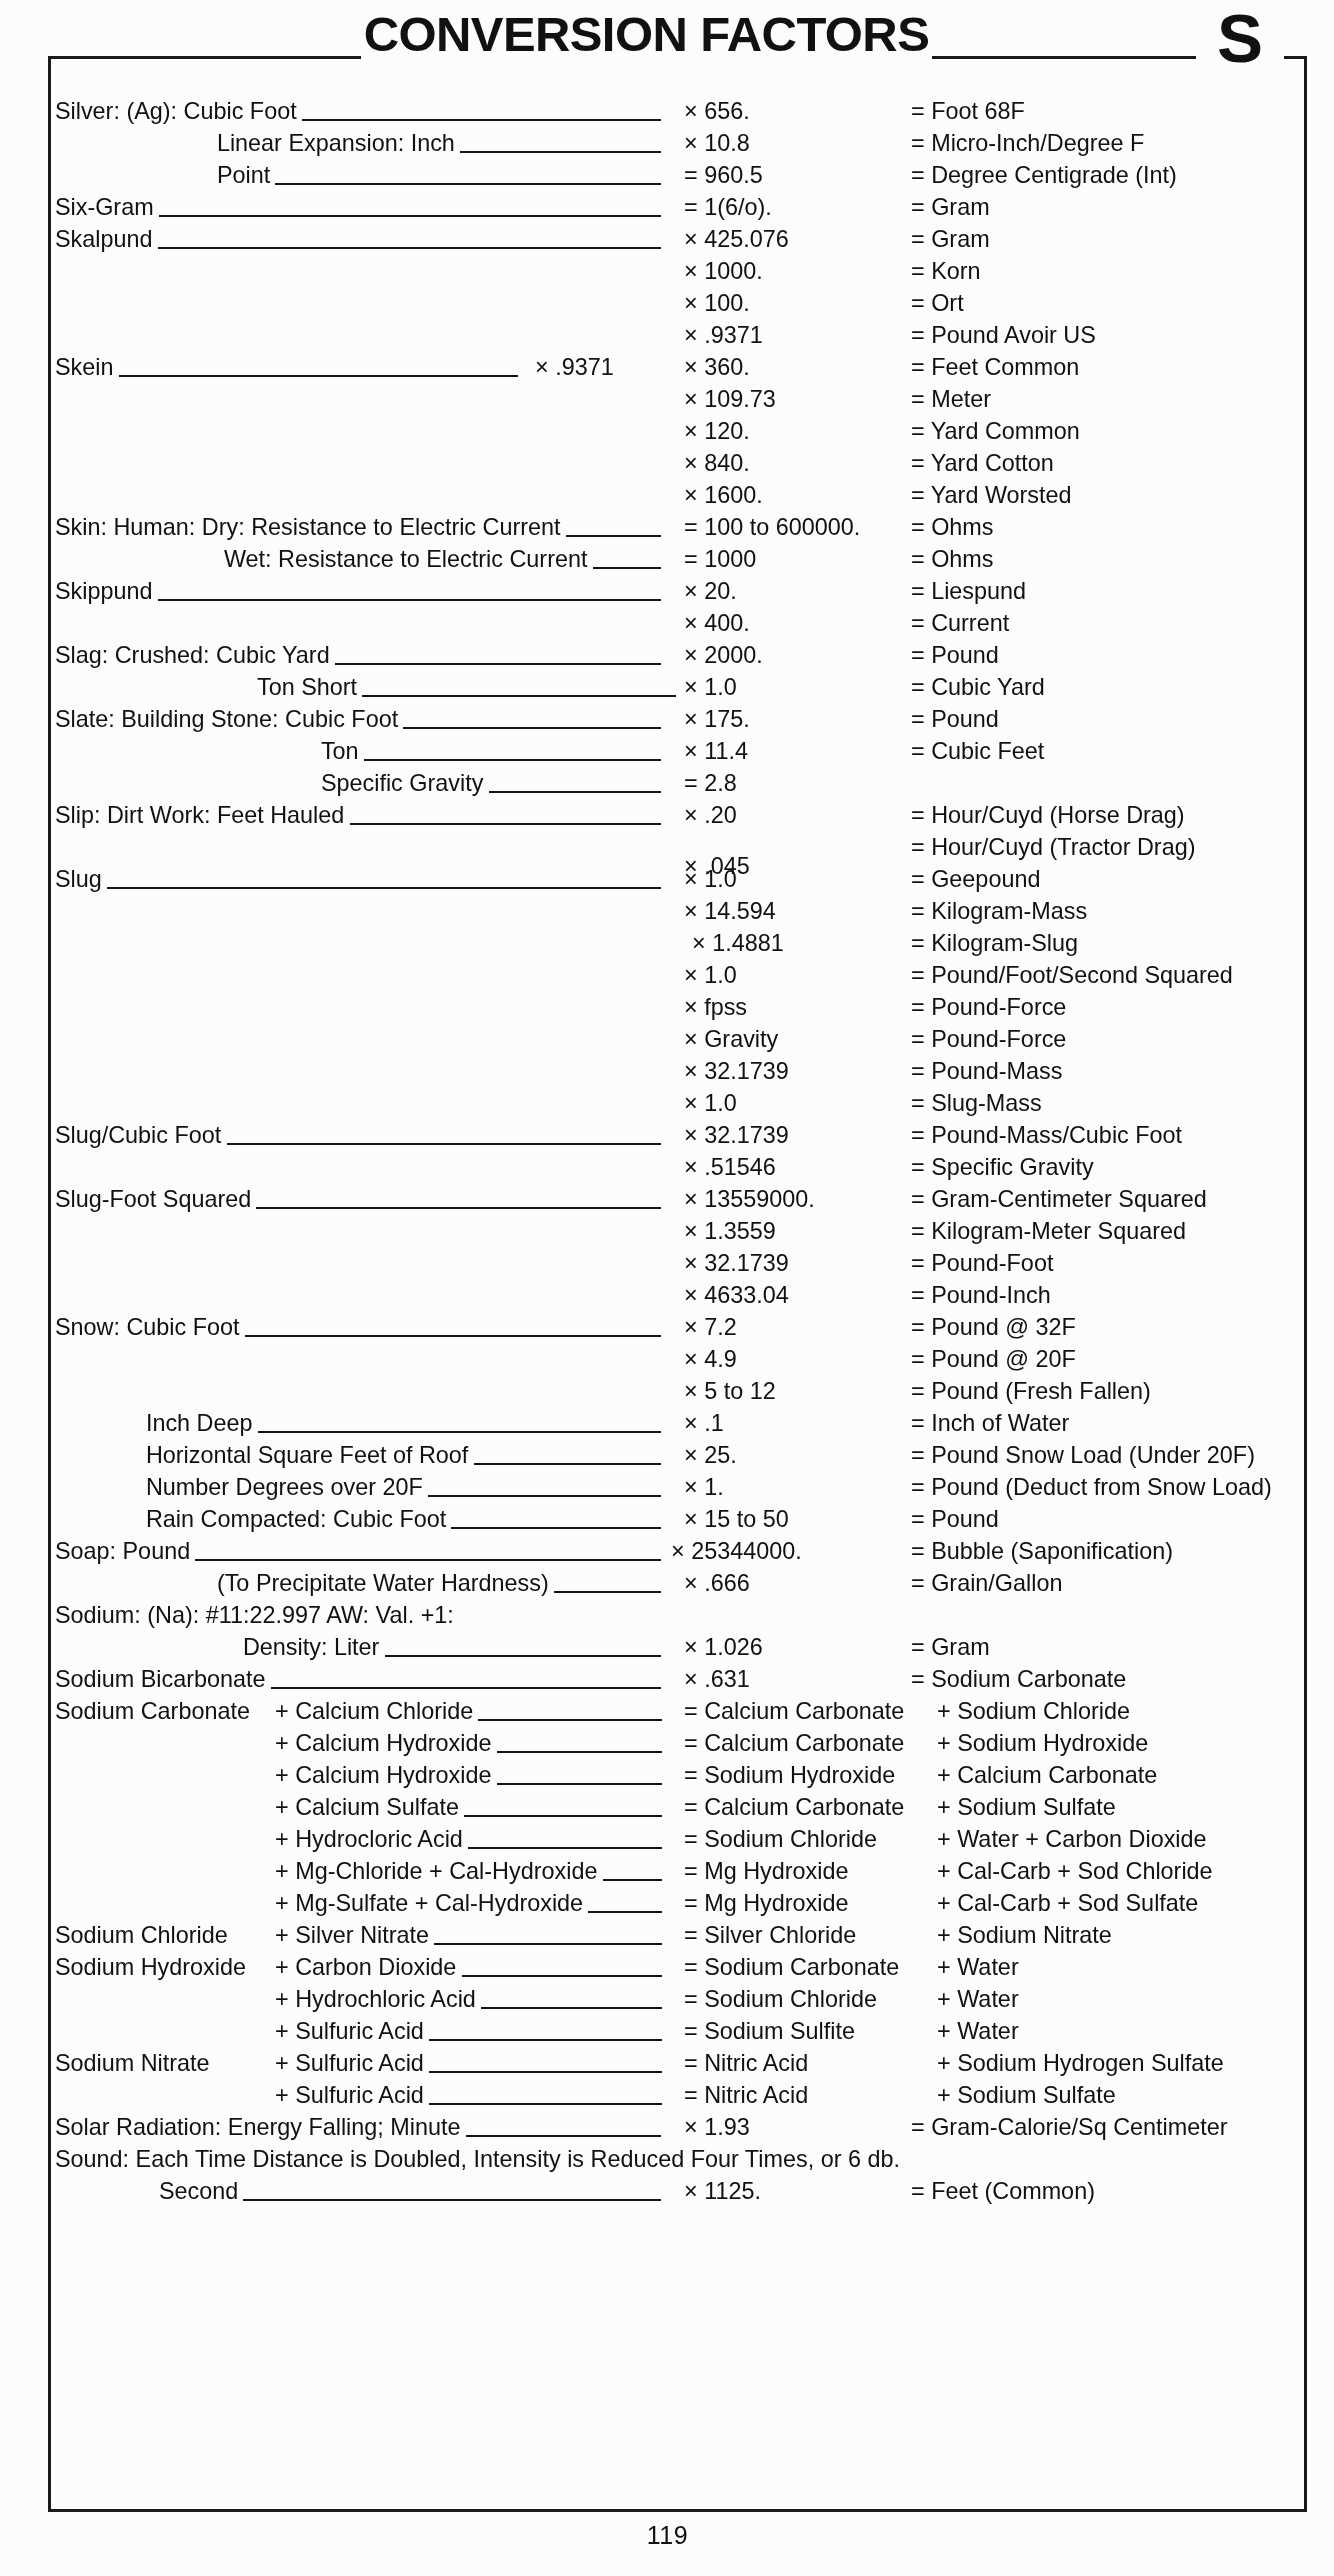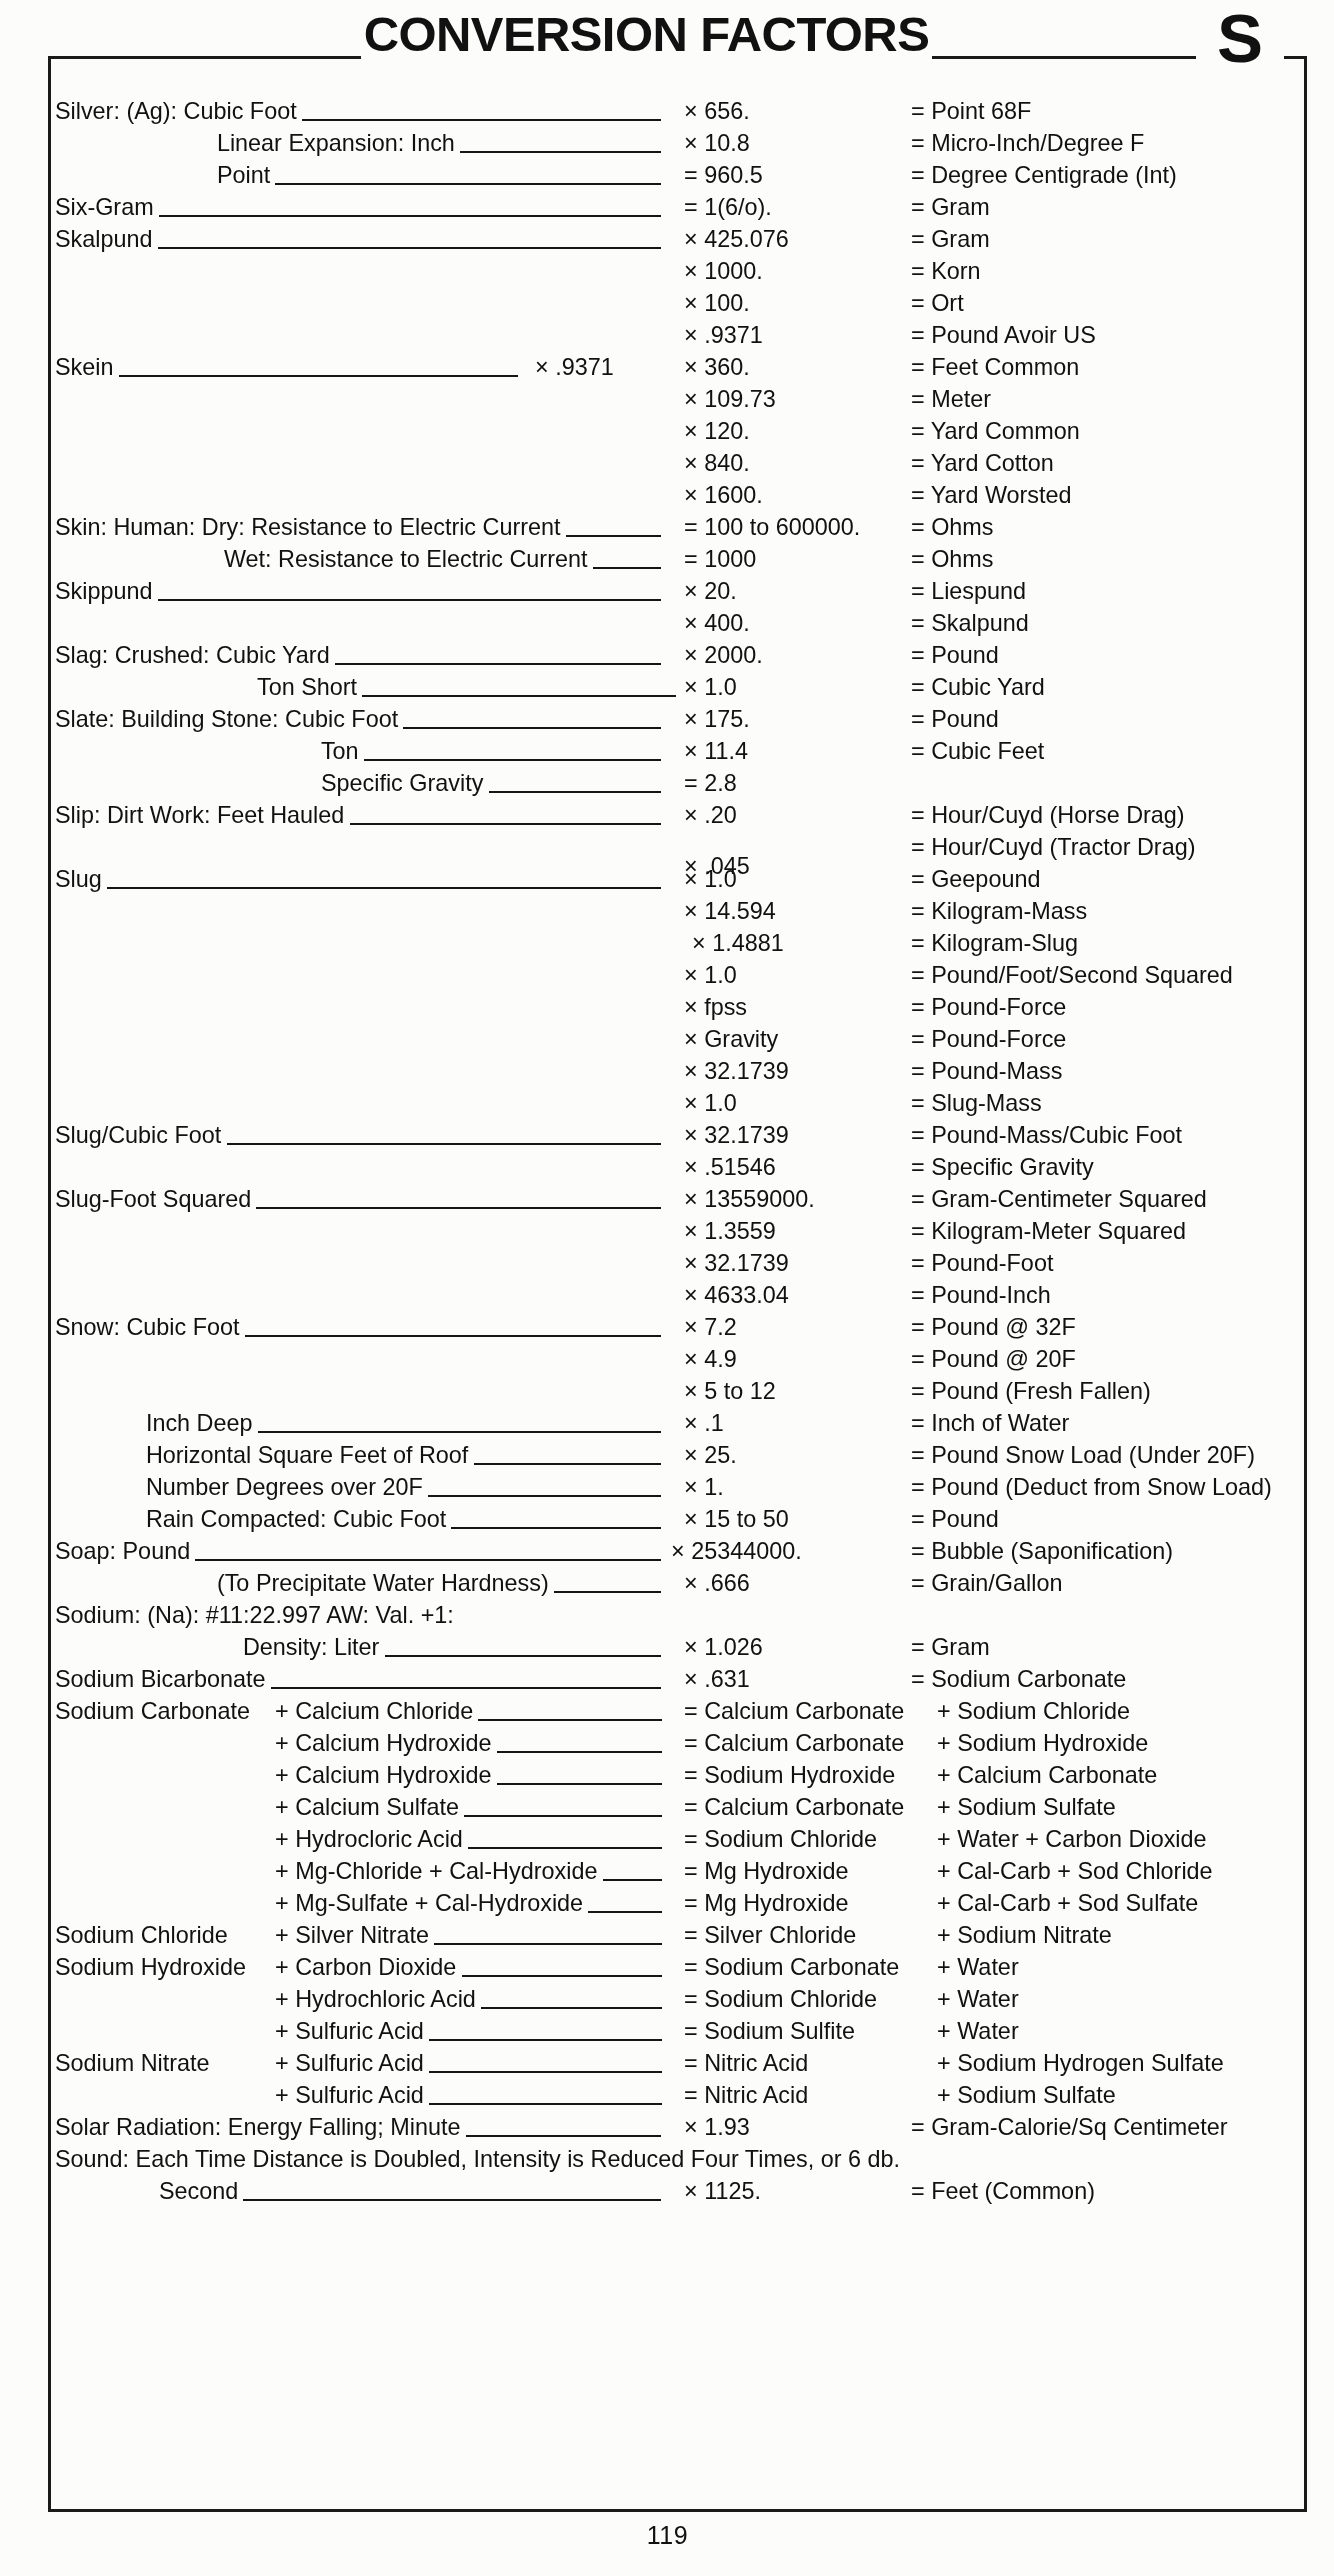--- a/index.html
+++ b/index.html
@@ -27,21 +27,21 @@
 
 <div class="page">
   <div class="content-box">
     <div class="rows" id="rows">
         <div class="row">
           <div class="cell" style="left: 3.9px; width: 613px;">
             <span class="lbl" style="padding-left: 0px;">Silver: (Ag): Cubic Foot</span>
             <span class="leader"></span>
           </div>
           <span class="col" style="left: 633px;">× 656.</span>
-          <span class="col" style="left: 860px;">= Point 68F</span>
+          <span class="col" style="left: 860px;">= Foot 68F</span>
         </div>
         <div class="row">
           <div class="cell" style="left: 3.9px; width: 613px;">
             <span class="lbl" style="padding-left: 162px;">Linear Expansion: Inch</span>
             <span class="leader"></span>
           </div>
           <span class="col" style="left: 633px;">× 10.8</span>
           <span class="col" style="left: 860px;">= Micro-Inch/Degree F</span>
         </div>
         <div class="row">
@@ -124,21 +124,21 @@
         <div class="row">
           <div class="cell" style="left: 3.9px; width: 613px;">
             <span class="lbl" style="padding-left: 0px;">Skippund</span>
             <span class="leader"></span>
           </div>
           <span class="col" style="left: 633px;">× 20.</span>
           <span class="col" style="left: 860px;">= Liespund</span>
         </div>
         <div class="row">
           <span class="col" style="left: 633px;">× 400.</span>
-          <span class="col" style="left: 860px;">= Skalpund</span>
+          <span class="col" style="left: 860px;">= Current</span>
         </div>
         <div class="row">
           <div class="cell" style="left: 3.9px; width: 613px;">
             <span class="lbl" style="padding-left: 0px;">Slag: Crushed: Cubic Yard</span>
             <span class="leader"></span>
           </div>
           <span class="col" style="left: 633px;">× 2000.</span>
           <span class="col" style="left: 860px;">= Pound</span>
         </div>
         <div class="row">

